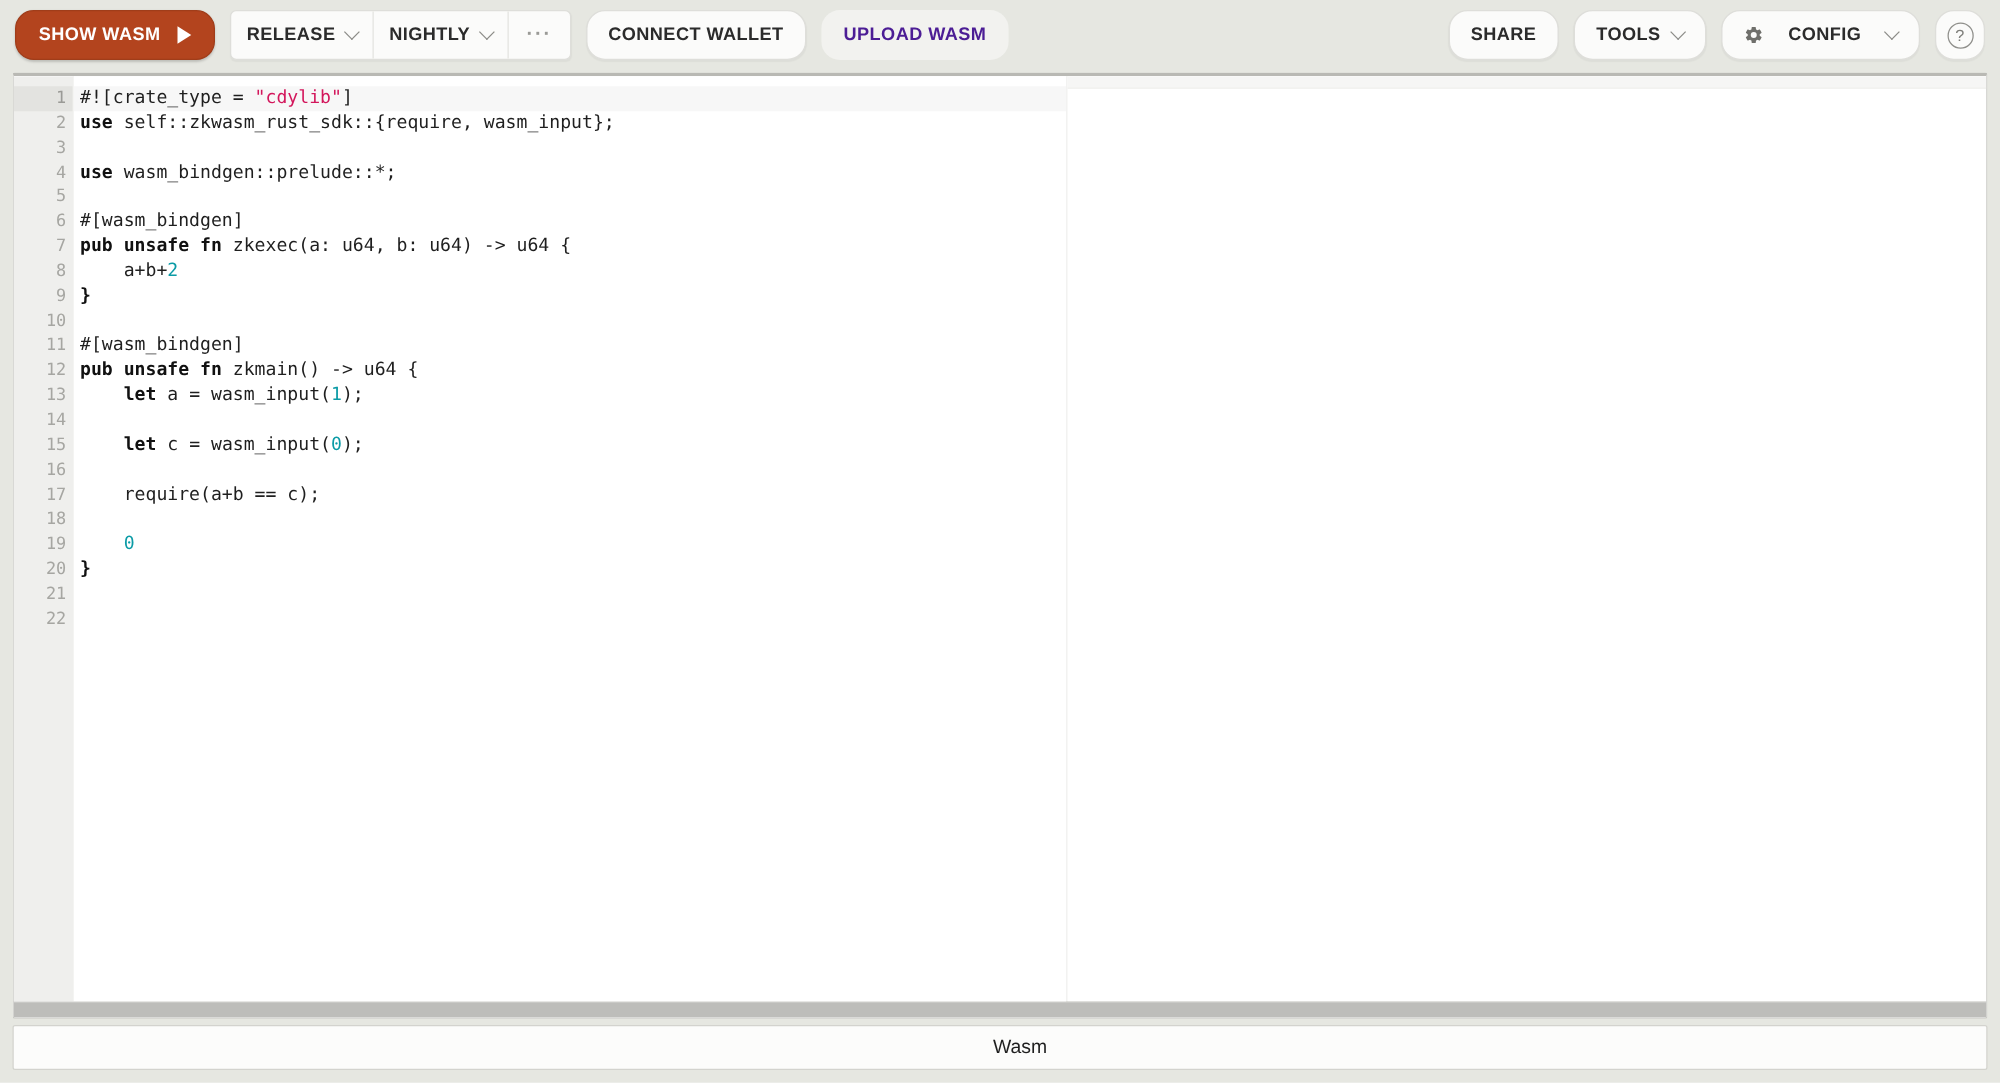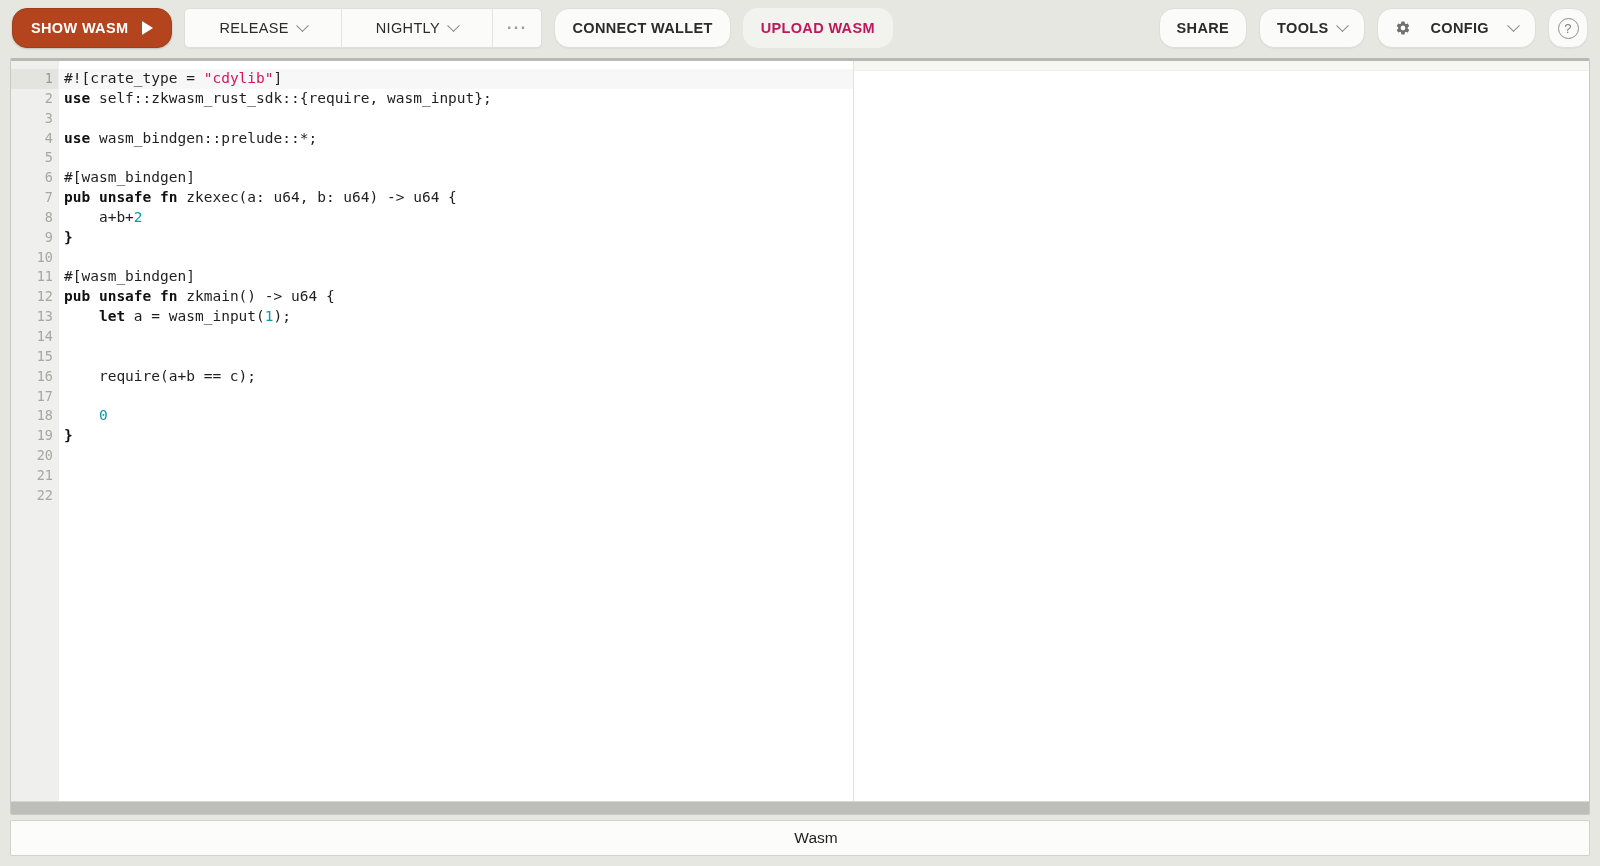--- a/index.html
+++ b/index.html
@@ -52,21 +52,21 @@
   .play-tri {
     width: 0; height: 0;
     border-left: 11px solid #ffffff;
     border-top: 7px solid transparent;
     border-bottom: 7px solid transparent;
   }
 
   .btn-disabled {
     background: #f2f2ef;
     border: 1px solid transparent;
-    color: #be185d;
+    color: #4c1d95;
     cursor: default;
     box-shadow: none;
   }
 
   
   .btn-group {
     display: flex;
     align-items: center;
     height: 40px;
     background: #fbfbfa;
@@ -74,23 +74,23 @@
     border-radius: 5px;
     box-shadow: 0 1px 1px rgba(0,0,0,0.04);
     overflow: hidden;
   }
   .seg {
     height: 100%;
     display: flex;
     align-items: center;
     justify-content: center;
     gap: 9px;
-    padding: 0 34px;
+    padding: 0 12px;
     font-size: 14.5px;
-    font-weight: normal;
+    font-weight: bold;
     letter-spacing: 0.35px;
     color: #2b2b2b;
     cursor: pointer;
     white-space: nowrap;
     user-select: none;
   }
   .seg + .seg { border-left: 1px solid #e4e4e0; }
   .seg-dots {
     padding: 0 14px;
     color: #9a9a96;
@@ -337,20 +337,21 @@
           <div class="cline">&nbsp;</div>
           <div class="cline"><span class="p">#[wasm_bindgen]</span></div>
           <div class="cline"><span class="k">pub unsafe fn</span><span class="p"> zkexec(a: u64, b: u64) -&gt; u64 {</span></div>
           <div class="cline"><span class="p">    a+b+</span><span class="n">2</span></div>
           <div class="cline"><span class="k">}</span></div>
           <div class="cline">&nbsp;</div>
           <div class="cline"><span class="p">#[wasm_bindgen]</span></div>
           <div class="cline"><span class="k">pub unsafe fn</span><span class="p"> zkmain() -&gt; u64 {</span></div>
           <div class="cline"><span class="p">    </span><span class="k">let</span><span class="p"> a = wasm_input(</span><span class="n">1</span><span class="p">);</span></div>
           <div class="cline">&nbsp;</div>
+          <div class="cline"><span class="p">    </span><span class="k">let</span><span class="p"> c = wasm_input(</span><span class="n">0</span><span class="p">);</span></div>
           <div class="cline">&nbsp;</div>
           <div class="cline"><span class="p">    require(a+b == c);</span></div>
           <div class="cline">&nbsp;</div>
           <div class="cline"><span class="p">    </span><span class="n">0</span></div>
           <div class="cline"><span class="k">}</span></div>
         </div>
     </div>
 
     <div class="pane-divider"></div>
 

